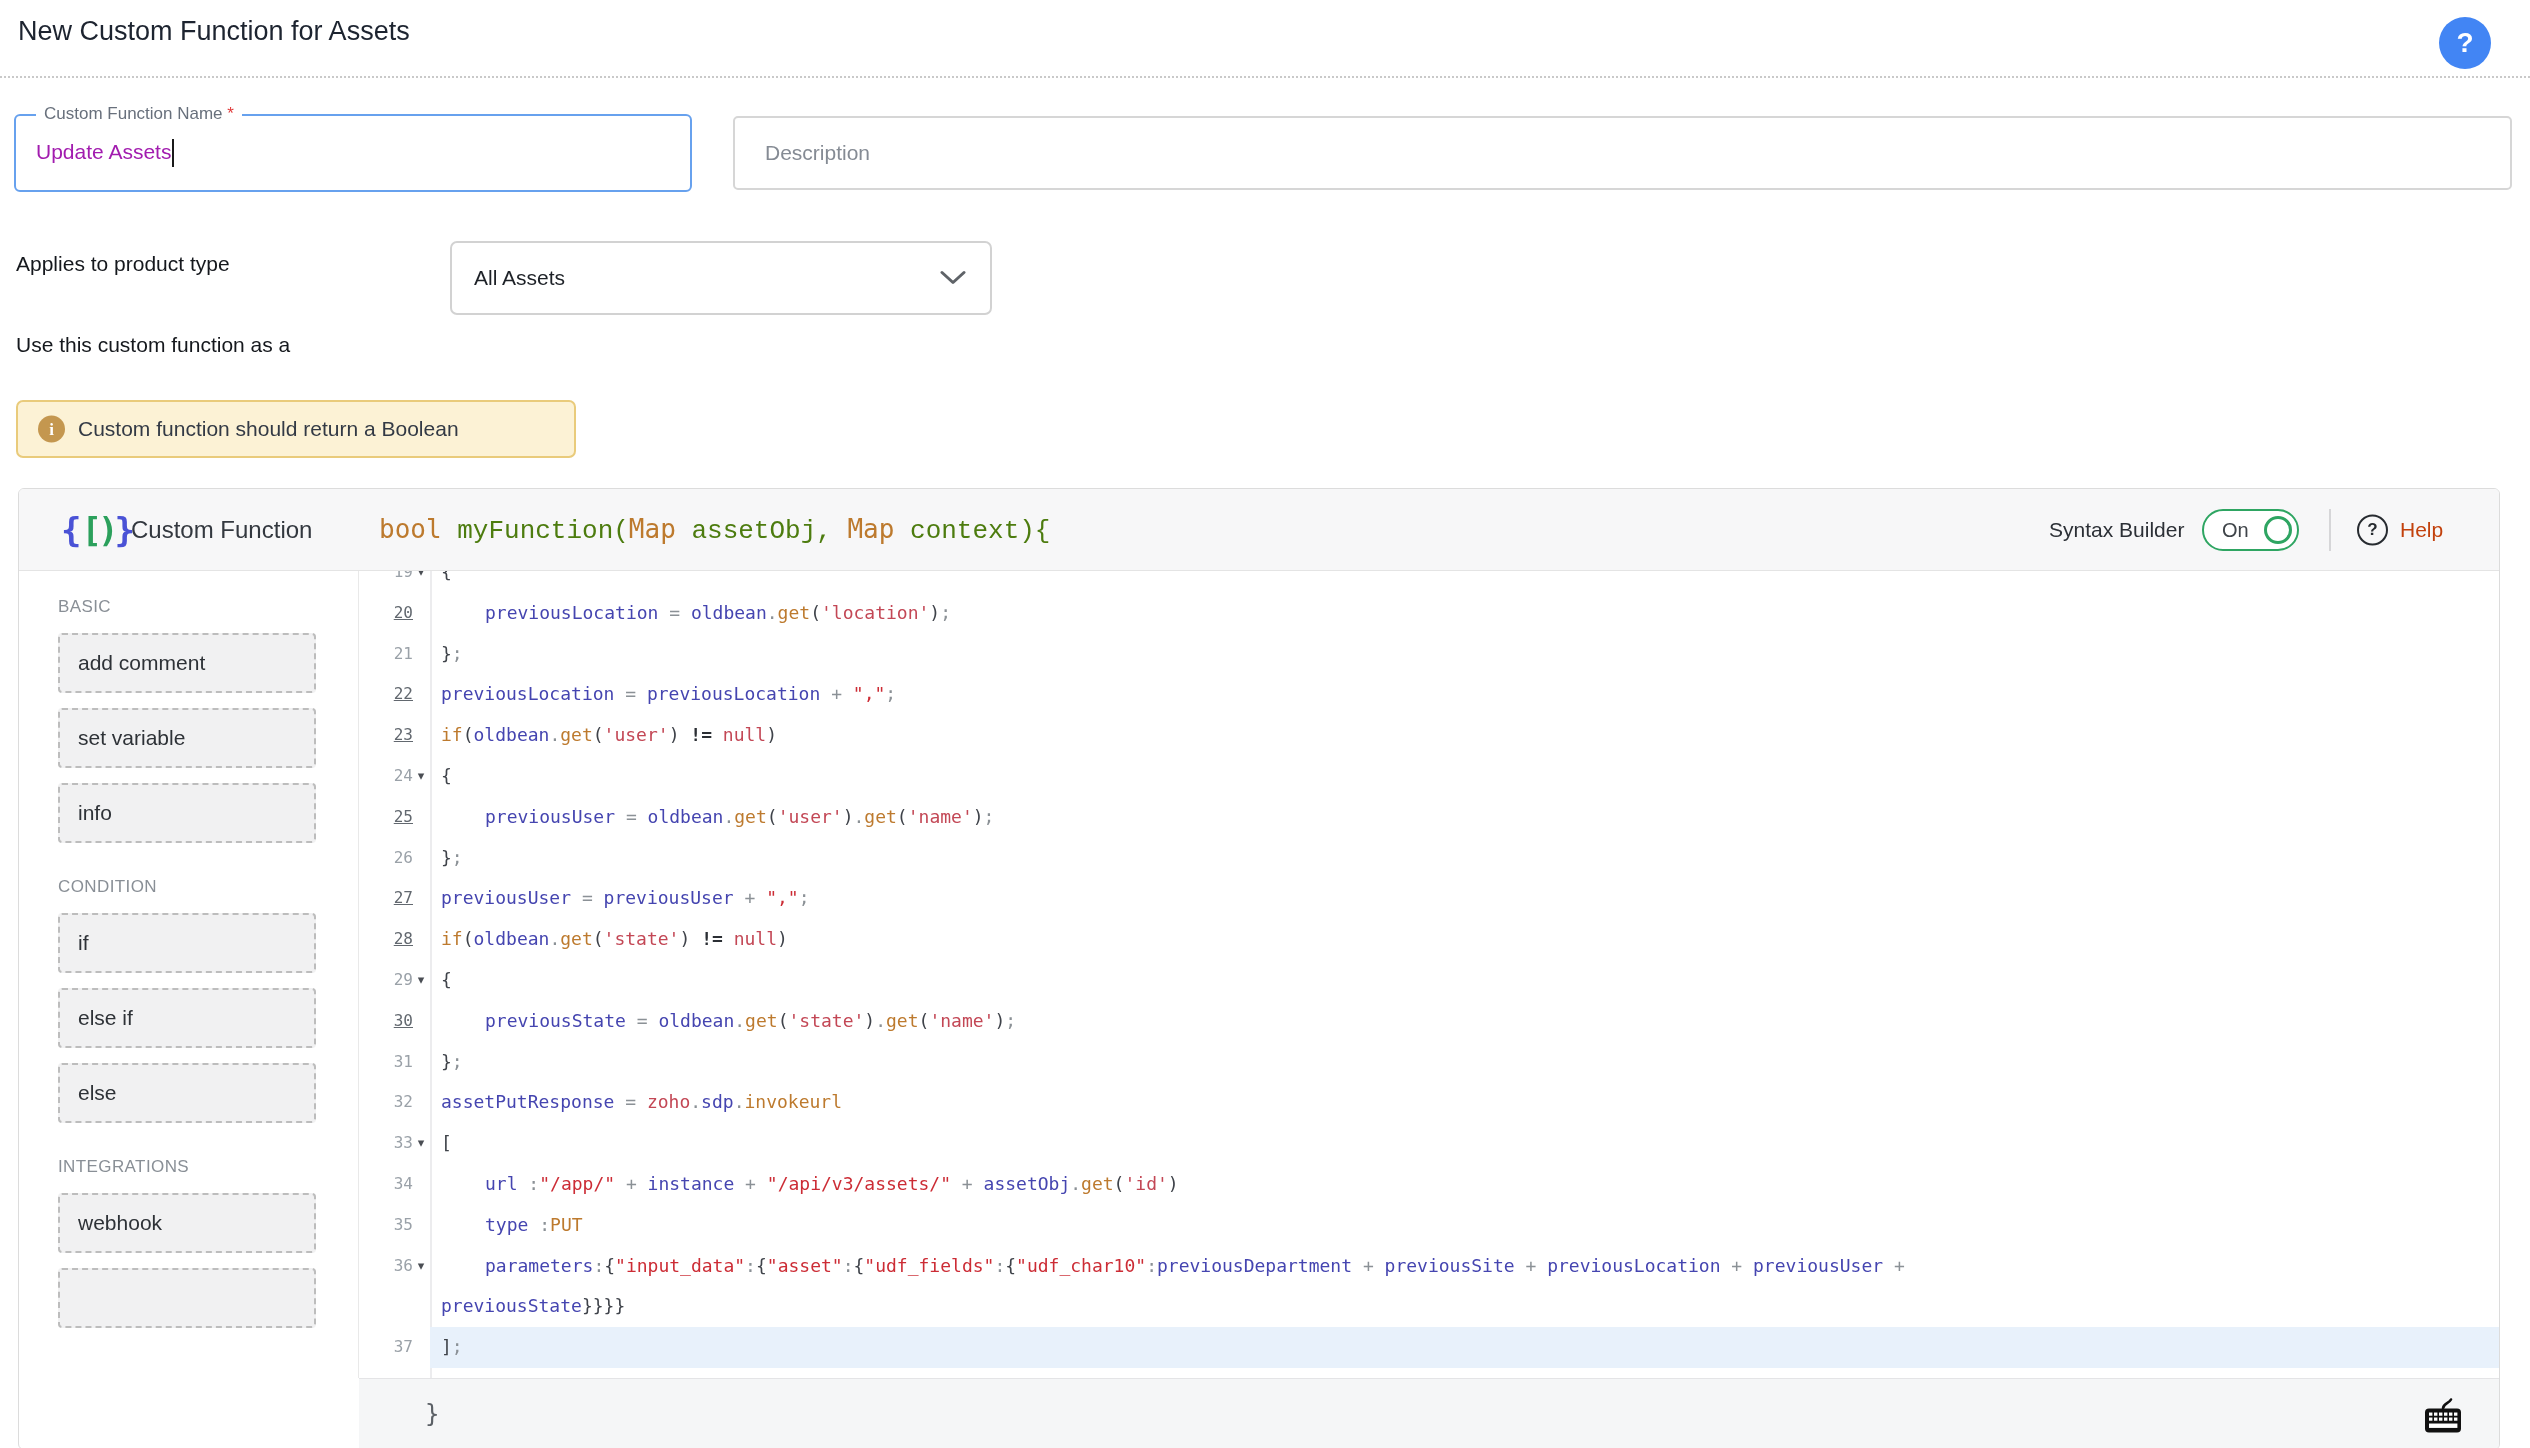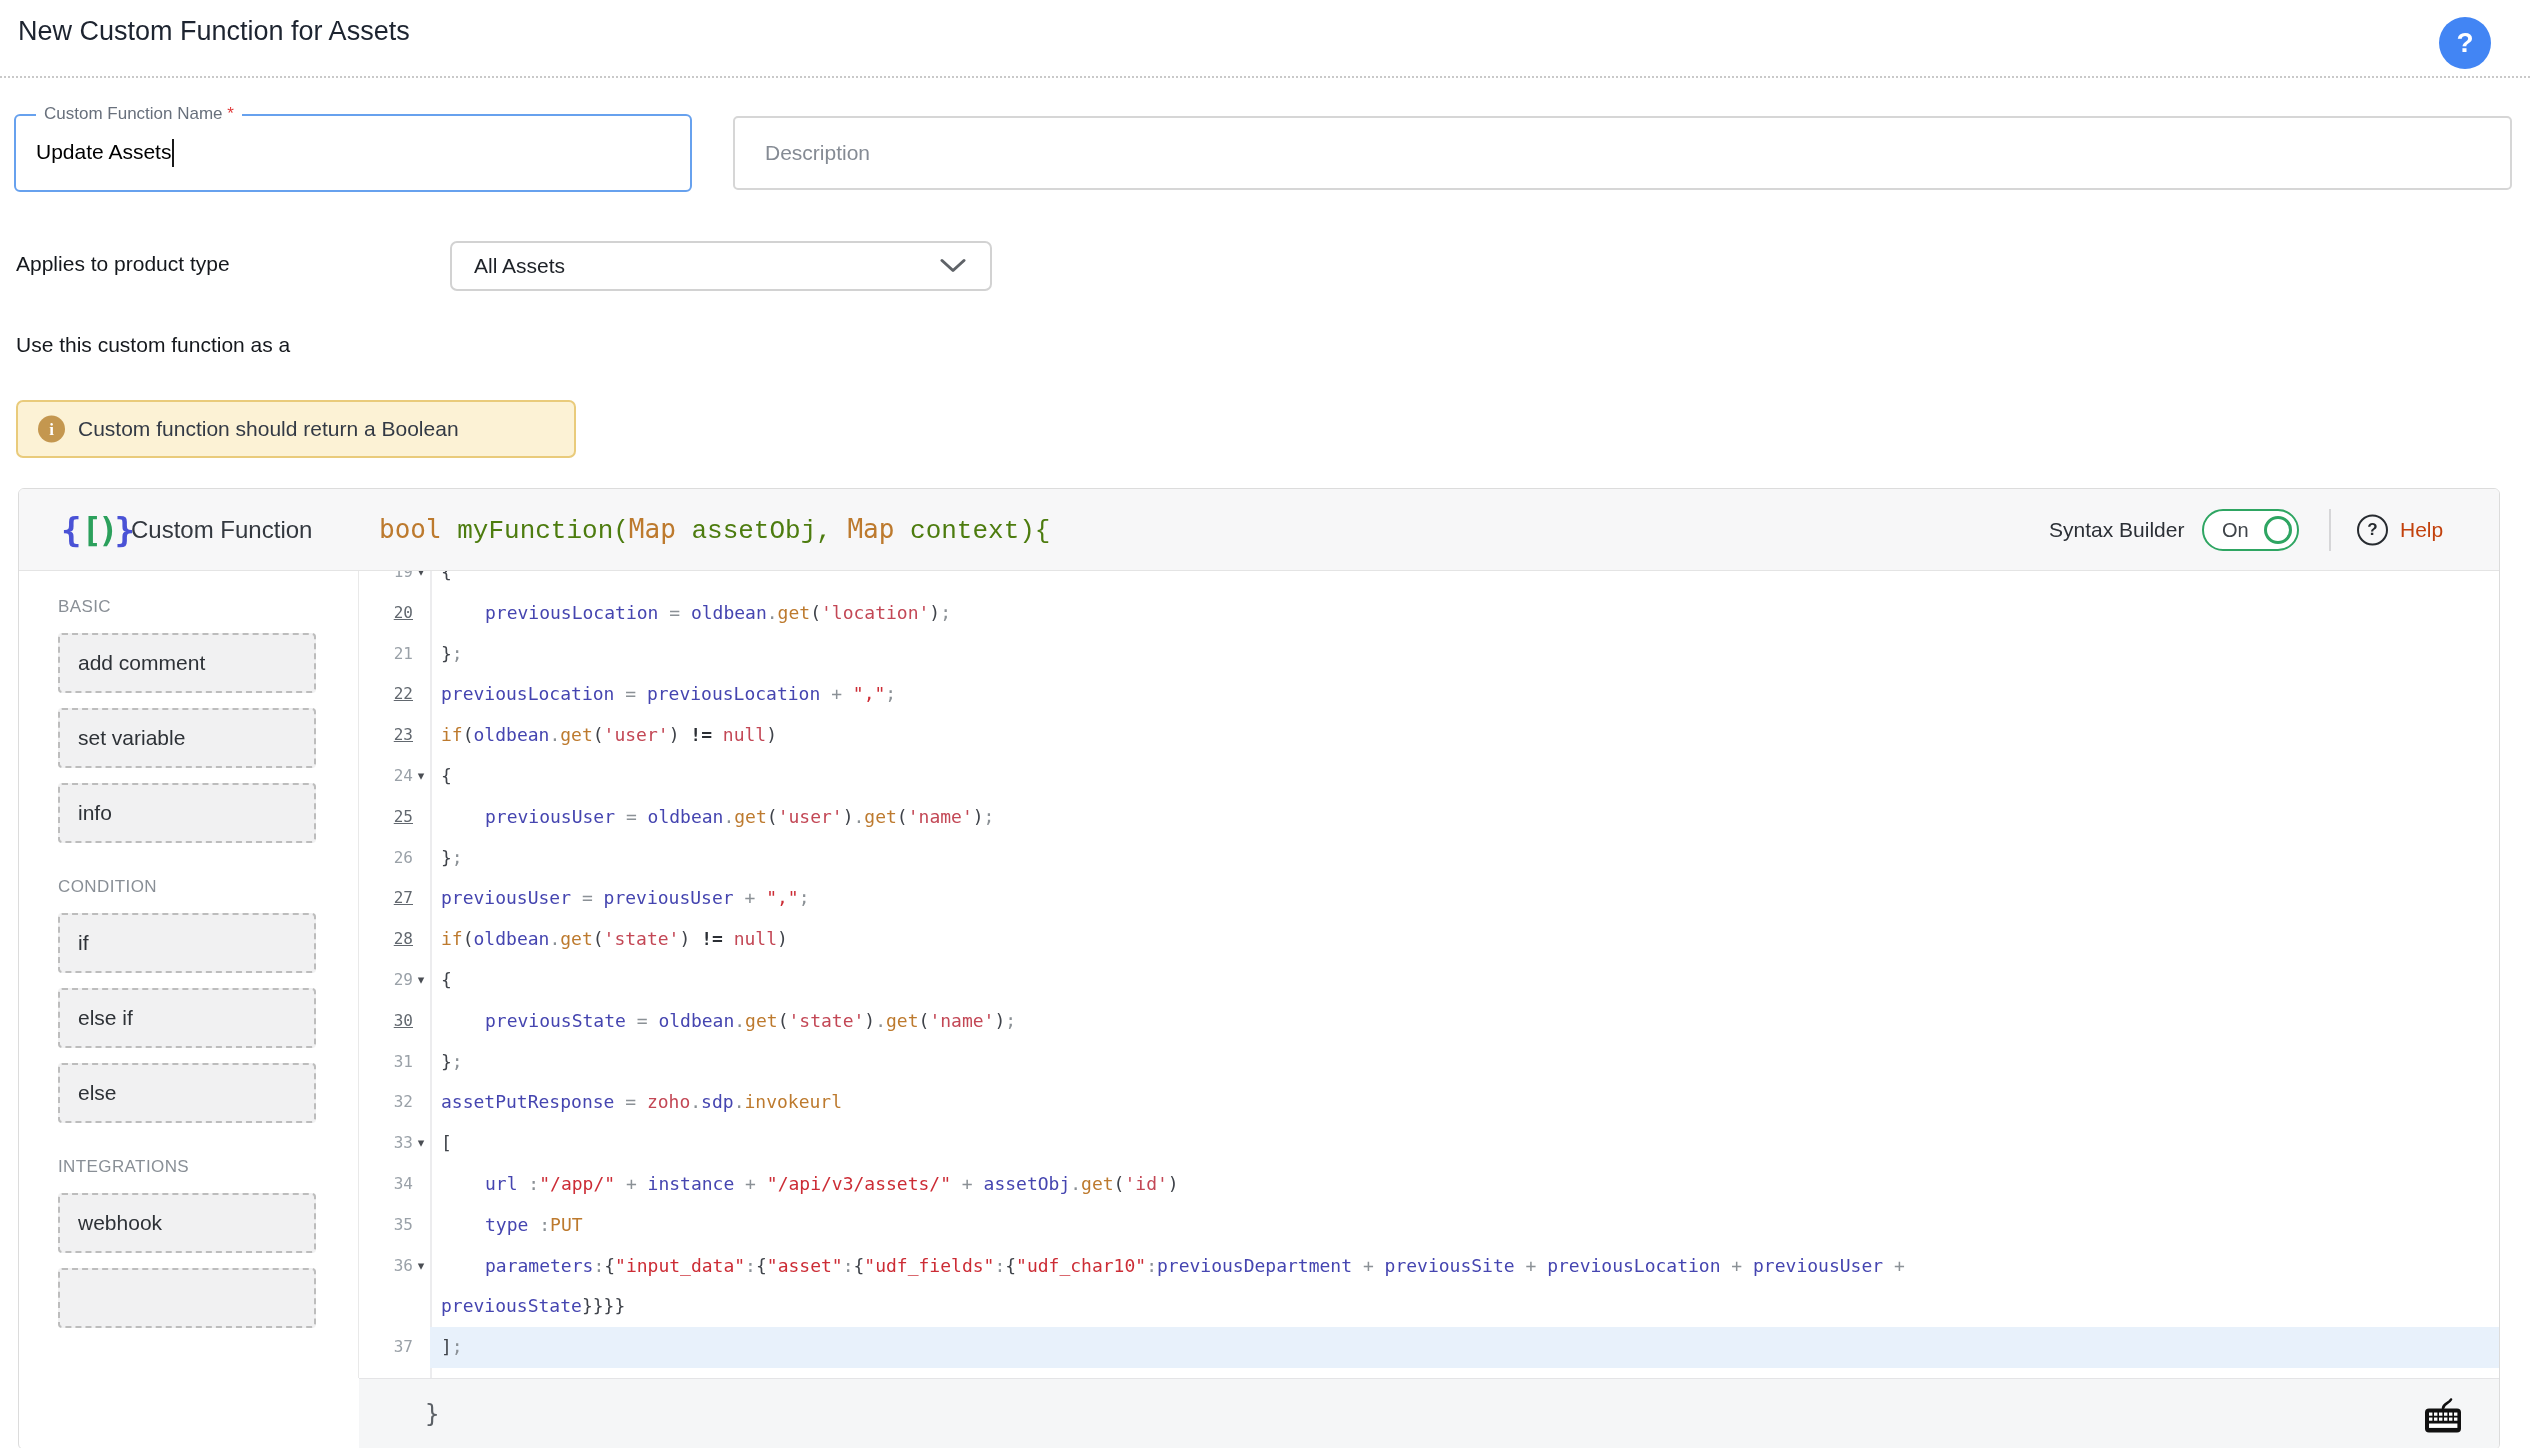--- a/index.html
+++ b/index.html
@@ -19,34 +19,34 @@
   }
   .dotted-sep { left:0; top:76px; width:2530px; border-top:2px dotted #c9c9c9; }
 
   
   .name-field { left:14px; top:114px; width:678px; height:78px; background:#fff;
     border:2px solid #67a1ee; border-radius:6px; }
   .name-field .flabel { position:absolute; top:-12px; left:20px; background:#fff;
     padding:0 8px; font-size:17px; color:#68707c; white-space:nowrap; }
   .req { color:#e03a3a; }
   .name-value { position:absolute; left:20px; top:50%; transform:translateY(-50%);
-    font-size:21px; color:#000000; white-space:nowrap; }
+    font-size:21px; color:#a21caf; white-space:nowrap; }
   .caret { display:inline-block; width:2px; height:28px; background:#1a1a1a;
     vertical-align:middle; margin-left:1px; }
 
   .desc-field { left:733px; top:116px; width:1779px; height:74px; background:#fff;
     border:2px solid #d6d6d6; border-radius:5px; }
   .desc-field .ph { position:absolute; left:30px; top:50%; transform:translateY(-50%);
     font-size:21px; color:#858b94; }
 
   .form-label { font-size:21px; color:#15181d; white-space:nowrap; }
   .lbl1 { left:16px; top:252px; }
   .lbl2 { left:16px; top:333px; }
 
-  .select-box { width:542px; height:50px; background:#fff; border:2px solid #d2d2d2;
+  .select-box { width:542px; height:74px; background:#fff; border:2px solid #d2d2d2;
     border-radius:7px; cursor:pointer; }
   .sel1 { left:450px; top:241px; }
   .sel2 { left:450px; top:322px; }
   .select-box .val { position:absolute; left:22px; top:50%; transform:translateY(-50%);
     font-size:21px; color:#1d2127; white-space:nowrap; }
   .select-box svg { position:absolute; right:24px; top:50%; transform:translateY(-50%); }
 
   .banner { left:16px; top:400px; width:560px; height:58px; background:#fcf2d5;
     border:2px solid #e9cb7b; border-radius:7px; }
   .banner .info-ic { position:absolute; left:20px; top:50%; transform:translateY(-50%);

